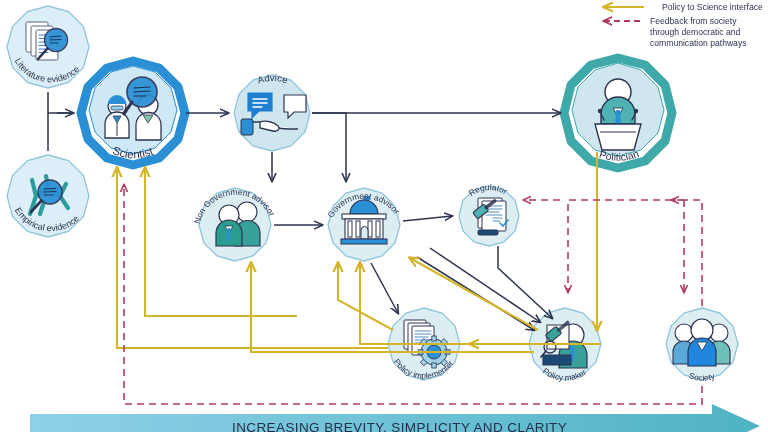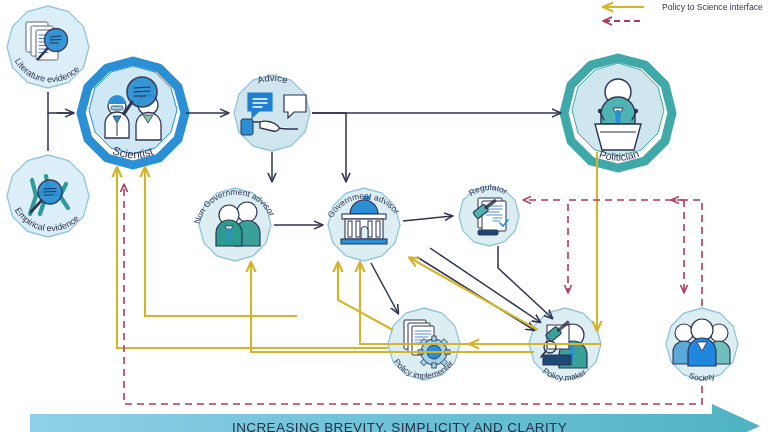--- a/index.html
+++ b/index.html
@@ -358,16 +358,19 @@
     </g>
 
     <g>
       <line x1="604" y1="7" x2="644" y2="7" stroke="#d4b429" stroke-width="2.1" marker-start="url(#yellowArrow)"></line>
       <line x1="604" y1="21" x2="644" y2="21" stroke="#b03a63" stroke-width="1.8" stroke-dasharray="6 4" marker-start="url(#pinkArrow)"></line>
     </g>
   </svg>
 
   <div class="legend-text" style="left:650px; top:2px;margin-left:12px;">Policy to Science interface</div>
 
+  <div class="legend-text" style="left:650px; top:16px; width:118px;">Feedback from society
+through democratic and
+communication pathways</div>
 
   <div class="banner-text" style="left:232px; top:420px;">INCREASING BREVITY, SIMPLICITY AND CLARITY</div>
 
 </div>
 
 </body></html>

